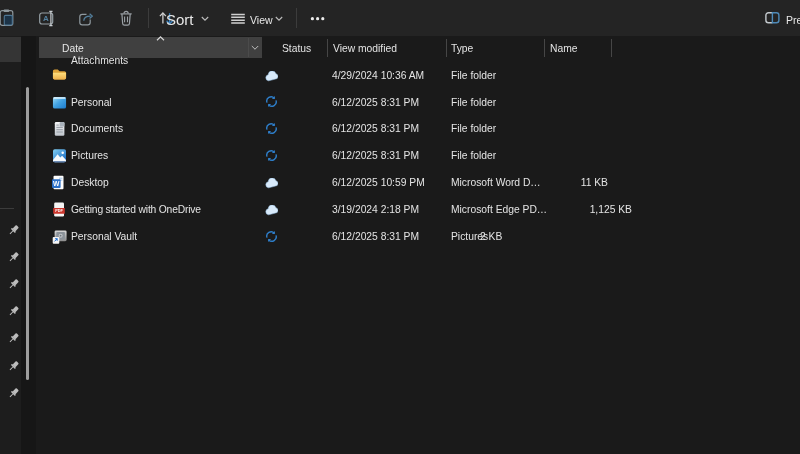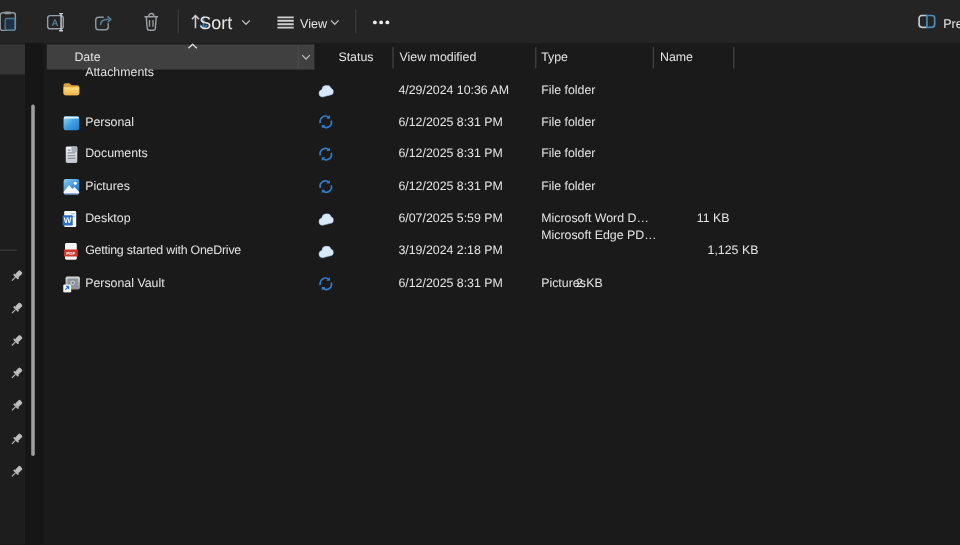--- a/index.html
+++ b/index.html
@@ -231,35 +231,35 @@
 <svg class="a" style="left:51.5px;top:175px" width="16" height="15" viewBox="0 0 16 15">
   <rect x="1.5" y="0.8" width="10" height="13.4" rx="1" fill="#fdfdfd"></rect>
   <path d="M7 3.2 h3.4 M7 5.2 h3.4" stroke="#9fc3e8" stroke-width="0.9" fill="none"></path>
   <rect x="0" y="4.3" width="8.6" height="8.7" rx="1" fill="#2b70c8"></rect>
   <text x="4.3" y="11" font-size="6.8" font-weight="bold" fill="#fff" text-anchor="middle" font-family="Liberation Sans">W</text>
 </svg>
 <div class="a txt" style="left:71px;top:172px;height:22px;line-height:22px">Desktop</div>
 <svg class="a" style="left:265px;top:178px" width="13" height="11" viewBox="0 0 13 11">
   <path d="M3.6 9.8 a3.1 3.1 0 0 1 -.4 -6.1 a4 4 0 0 1 7.8 -0.9 a2.7 2.7 0 0 1 -.6 5.3 z" fill="#d8eafa" stroke="#9ec9ee" stroke-width="0.5"></path>
 </svg>
-<div class="a txt" style="left:332px;top:172px;height:22px;line-height:22px">6/07/2025 5:59 PM</div>
+<div class="a txt" style="left:332px;top:172px;height:22px;line-height:22px">6/12/2025 10:59 PM</div>
 <div class="a txt" style="left:451px;top:172px;height:22px;line-height:22px">Microsoft Word D…</div>
 <div class="a txt" style="left:480px;top:172px;width:128px;height:22px;line-height:22px;text-align:right">11 KB</div>
 
 <svg class="a" style="left:53px;top:201.5px" width="15" height="16" viewBox="0 0 15 16">
   <rect x="1.2" y="0.6" width="9.8" height="13.8" rx="1.2" fill="#f5f5f5"></rect>
   <rect x="0.2" y="5.9" width="11.6" height="5.9" rx="0.5" fill="#cc362d"></rect>
   <text x="6" y="10.3" font-size="3.8" font-weight="bold" fill="#fff" text-anchor="middle" font-family="Liberation Sans">PDF</text>
 </svg>
 <div class="a txt" style="left:71px;top:199px;height:22px;line-height:22px;letter-spacing:-0.18px">Getting started with OneDrive</div>
 <svg class="a" style="left:265px;top:205px" width="13" height="11" viewBox="0 0 13 11">
   <path d="M3.6 9.8 a3.1 3.1 0 0 1 -.4 -6.1 a4 4 0 0 1 7.8 -0.9 a2.7 2.7 0 0 1 -.6 5.3 z" fill="#d8eafa" stroke="#9ec9ee" stroke-width="0.5"></path>
 </svg>
 <div class="a txt" style="left:332px;top:199px;height:22px;line-height:22px">3/19/2024 2:18 PM</div>
-<div class="a txt" style="left:451px;top:186px;height:22px;line-height:22px">Microsoft Edge PD…</div>
+<div class="a txt" style="left:451px;top:199px;height:22px;line-height:22px">Microsoft Edge PD…</div>
 <div class="a txt" style="left:504px;top:199px;width:128px;height:22px;line-height:22px;text-align:right">1,125 KB</div>
 
 <svg class="a" style="left:52px;top:229px" width="16" height="15" viewBox="0 0 16 15">
   <rect x="2.6" y="1.4" width="12" height="10.8" rx="1.4" fill="url(#gvault)"></rect>
   <rect x="4.3" y="3" width="8.6" height="7.4" rx="0.8" fill="#8b9299"></rect>
   <circle cx="8.6" cy="6.7" r="2" fill="#c2c6ca"></circle>
   <circle cx="8.6" cy="6.7" r="0.9" fill="#6e757b"></circle>
   <rect x="0.7" y="8.1" width="6.6" height="6.6" rx="1" fill="#f4f4f4"></rect>
   <path d="M2.5 12.4 L5.2 9.7 M5.2 9.7 h-2.1 M5.2 9.7 v2.1" stroke="#1f6fd4" stroke-width="1" fill="none"></path>
 </svg>

